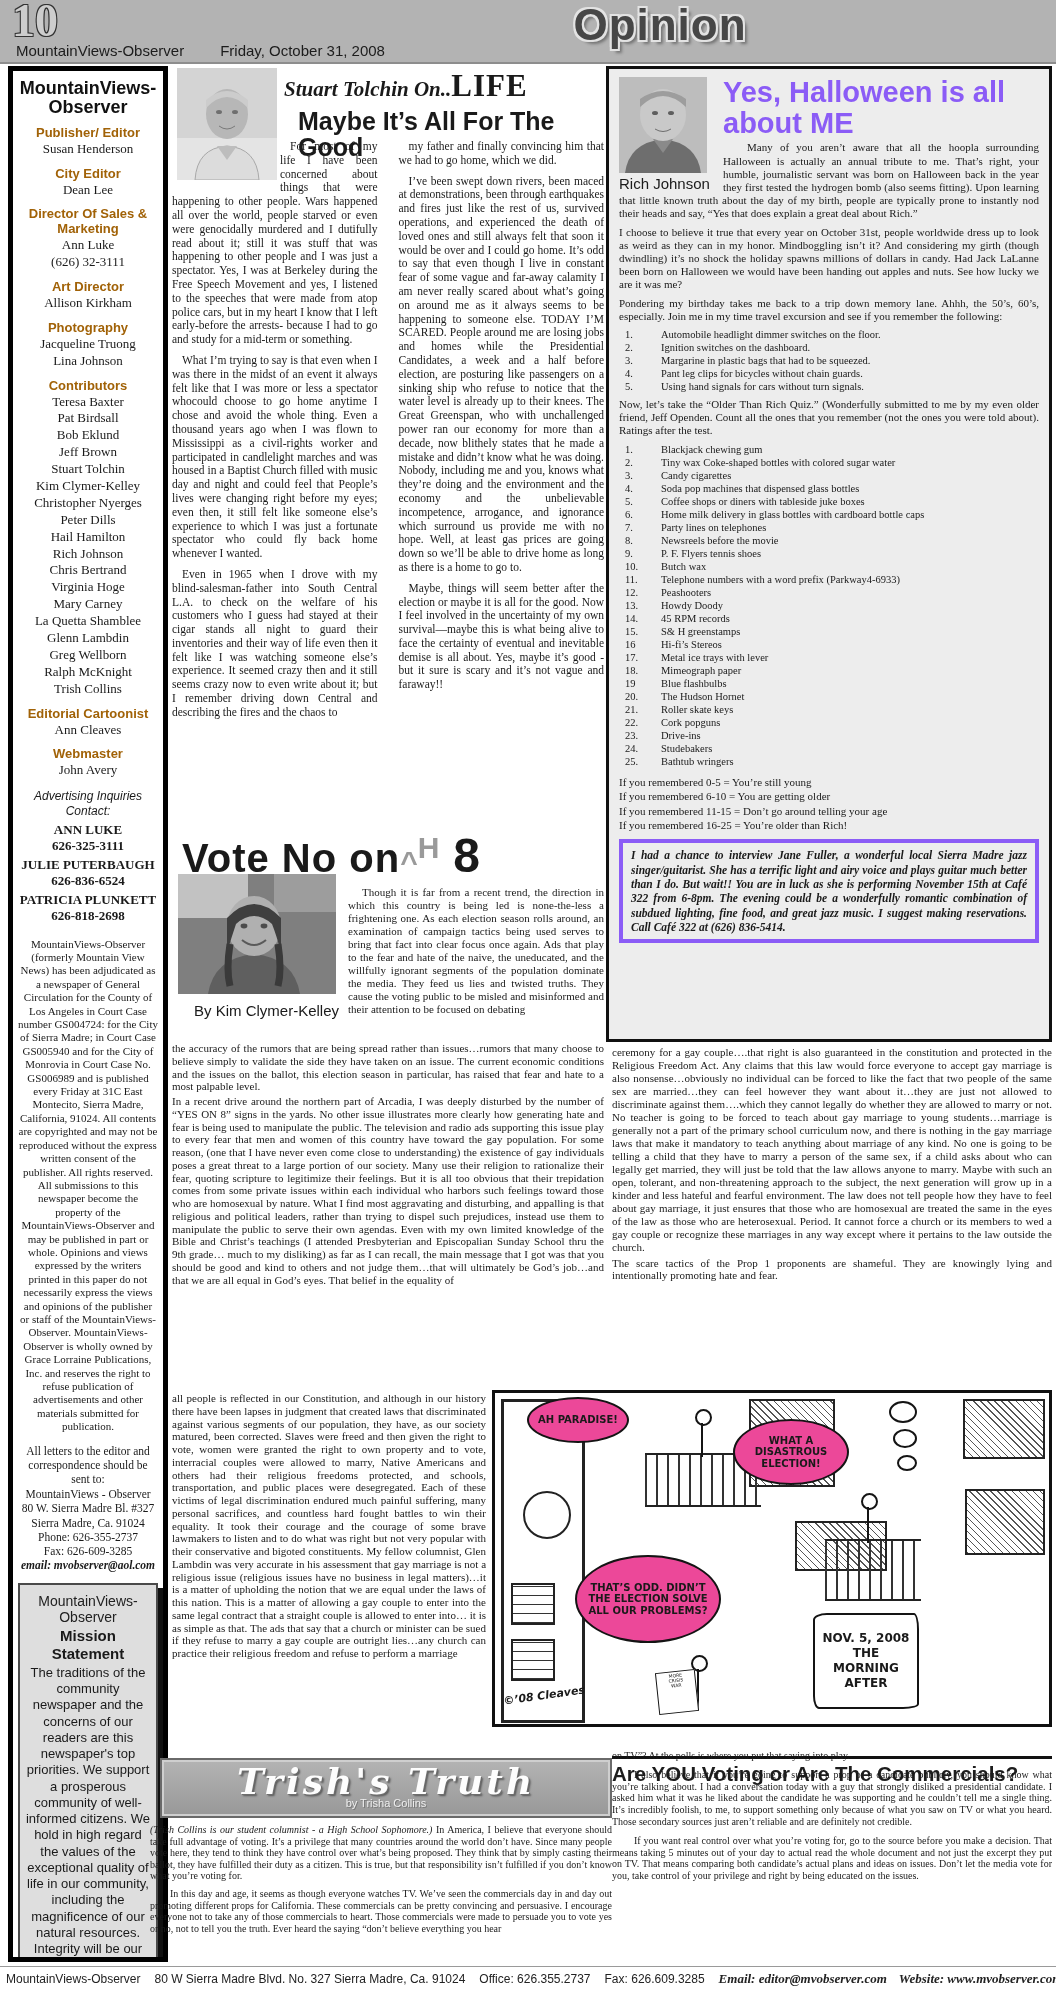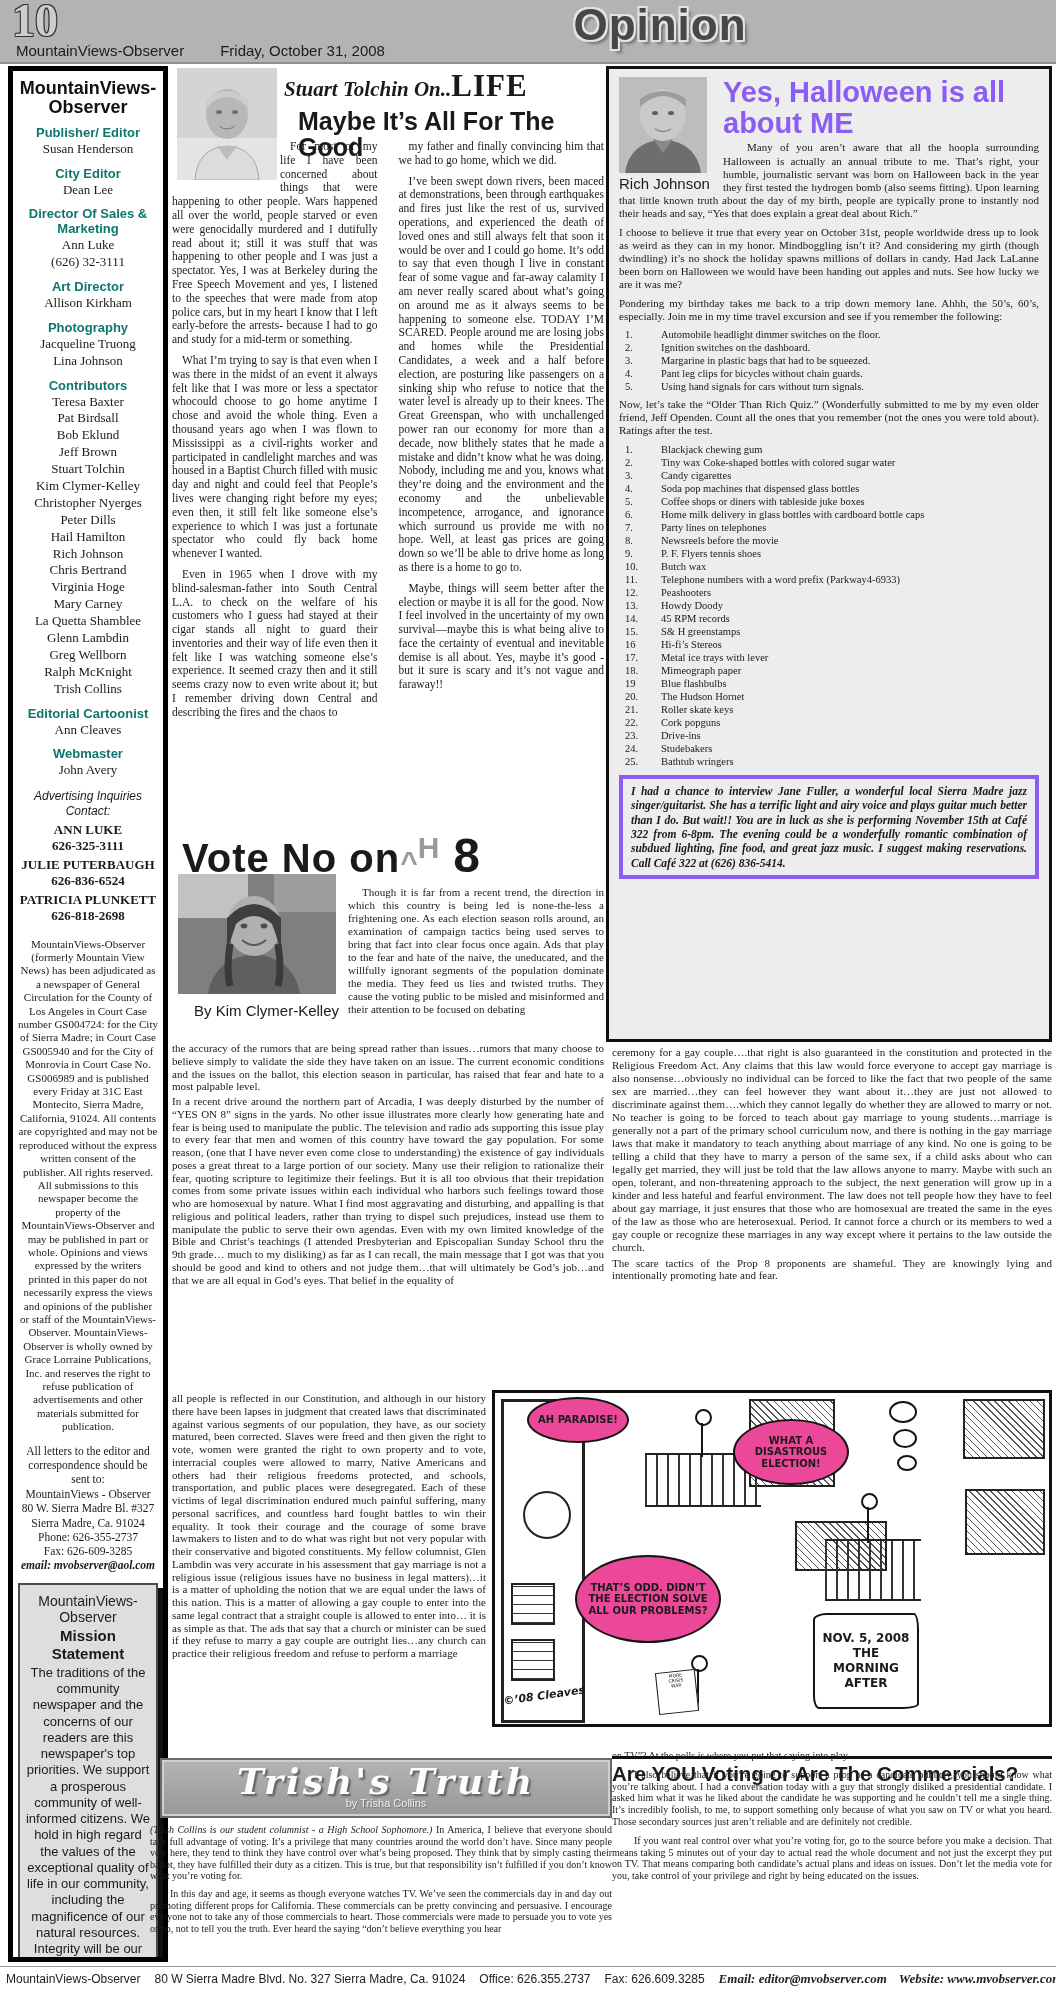--- a/index.html
+++ b/index.html
@@ -13,21 +13,21 @@
   .opinion{position:absolute;left:380px;top:0px;width:560px;text-align:center;
            font:bold 44px "Liberation Sans",sans-serif;color:#474747;letter-spacing:1px;
            text-shadow:-2px -2px 0 #e3e3e3,2px -2px 0 #e3e3e3,-2px 2px 0 #e3e3e3,2px 2px 0 #e3e3e3,4px 4px 3px rgba(40,40,40,.45);}
   .issue-line{position:absolute;left:16px;top:42px;font:15px "Liberation Sans",sans-serif;color:#1c1c1c;}
   .issue-line span{margin-right:36px;}
   
   .sidebar{left:8px;top:66px;width:160px;height:1896px;border:5px solid #000;background:#fff;
            box-sizing:border-box;padding:8px 5px;text-align:center;overflow:hidden;}
   .sb-title{font:bold 18px/1.05 "Liberation Sans",sans-serif;color:#111;}
   .sb-group{margin-top:9px;}
-  .sb-label{font:bold 13px/1.15 "Liberation Sans",sans-serif;color:#0f766e;white-space:pre-line;}
+  .sb-label{font:bold 13px/1.15 "Liberation Sans",sans-serif;color:#a16207;white-space:pre-line;}
   .sb-names{font:13px/1.3 "Liberation Serif",serif;white-space:pre-line;}
   .sb-adhead{margin-top:10px;font:italic 12px/1.2 "Liberation Sans",sans-serif;white-space:pre-line;}
   .sb-contact{margin-top:4px;font:bold 13px/1.2 "Liberation Serif",serif;}
   .sb-legal{margin-top:14px;font:11px/1.22 "Liberation Serif",serif;}
   .sb-letters{margin-top:10px;font:11.5px/1.25 "Liberation Serif",serif;white-space:pre-line;}
   .sb-email{font:italic bold 11.5px "Liberation Serif",serif;}
   .mission{margin-top:12px;background:#dedede;border:2px solid #4a4a4a;box-shadow:5px 5px 0 #101010;
            padding:8px 4px;text-align:center;}
   .mission .m-title{font:14px/1.15 "Liberation Sans",sans-serif;color:#222;}
   .mission .m-head{font:bold 15px/1.2 "Liberation Sans",sans-serif;margin-top:2px;}
@@ -407,20 +407,26 @@
         </div>
           <div class="qrow">
           <span class="n">24.</span>
           <span class="t">Studebakers</span>
         </div>
           <div class="qrow">
           <span class="n">25.</span>
           <span class="t">Bathtub wringers</span>
         </div>
         </div>
+      <div class="ratings">
+          <div>If you remembered 0-5 =  You’re still young</div>
+          <div>If you remembered 6-10 = You are getting older</div>
+          <div>If you remembered 11-15 = Don’t go around telling your age</div>
+          <div>If you remembered 16-25 = You’re older than Rich!</div>
+        </div>
       <div class="jane">I had a chance to interview Jane Fuller, a wonderful local Sierra Madre jazz singer/guitarist. She has a terrific light and airy voice and plays guitar much better than I do. But wait!! You are in luck as she is performing November 15th at Café 322 from 6-8pm.  The evening could be a wonderfully romantic combination of subdued lighting, fine food, and great jazz music. I suggest making reservations.  Call Café 322 at (626) 836-5414.</div>
     </div>
   </div>
 
   <div class="abs vn">
     <div class="vn-head">
       <span class="vn-main">Vote No on</span><span class="vn-caret">^</span><span class="vn-h">H</span><span class="vn-eight">8</span>
     </div>
     <div class="photo vn-photo">
       <svg width="158" height="120" viewBox="0 0 158 120" xmlns="http://www.w3.org/2000/svg">
@@ -443,21 +449,21 @@
       <div>
           <p>the accuracy of the rumors that are being spread rather than issues…rumors that many choose to believe simply to validate the side they have taken on an issue. The current economic conditions and the issues on the ballot, this election season in particular, has raised that fear and hate to a most palpable level.</p>
           <p>In a recent drive around the northern part of Arcadia, I was deeply disturbed by the number of “YES ON 8” signs in the yards. No other issue illustrates more clearly how generating hate and fear is being used to manipulate the public. The television and radio ads supporting this issue play to every fear that men and women of this country have toward the gay population. For some reason, (one that I have never even come close to understanding) the existence of gay individuals poses a great threat to a large portion of our society. Many use their religion to rationalize their fear, quoting scripture to legitimize their feelings. But it is all too obvious that their trepidation comes from some private issues within each individual who harbors such feelings toward those who are homosexual by nature. What I find most aggravating and disturbing, and appalling is that religious and political leaders, rather than trying to dispel such prejudices, instead use them to manipulate the public to serve their own agendas. Even with my own limited knowledge of the Bible and Christ’s teachings (I attended Presbyterian and Episcopalian Sunday School thru the 9th grade… much to my disliking) as far as I can recall, the main message that I got was that you should be good and kind to others and not judge them…that will ultimately be God’s job…and that we are all equal in God’s eyes. That belief in the equality of</p>
         </div>
     </div>
   </div>
   <div class="abs vn-bodyb">all people is reflected in our Constitution, and although in our history there have been lapses in judgment that created laws that discriminated against various segments of our population, they have, as our society matured, been corrected. Slaves were freed and then given the right to vote, women were granted the right to own property and to vote, interracial couples were allowed to marry, Native Americans and others had their religious freedoms protected, and schools, transportation, and public places were desegregated. Each of these victims of legal discrimination endured much painful suffering, many personal sacrifices, and countless hard fought battles to win their equality. It took their courage and the courage of some brave lawmakers to listen and to do what was right but not very popular with their conservative and bigoted constituents. My fellow columnist, Glen Lambdin was very accurate in his assessment that gay marriage is not a religious issue (religious issues have no business in legal matters)…it is a matter of upholding the notion that we are equal under the laws of this nation. This is a matter of allowing a gay couple to enter into the same legal contract that a straight couple is allowed to enter into… it is as simple as that. The ads that say that a church or minister can be sued if they refuse to marry a gay couple are outright lies…any church can practice their religious freedom and refuse to perform a marriage</div>
   <div class="abs vn-right">
     <div>
         <p>ceremony for a gay couple….that right is also guaranteed in the constitution and protected in the Religious Freedom Act. Any claims that this law would force everyone to accept gay marriage is also nonsense…obviously no individual can be forced to like the fact that two people of the same sex are married…they can feel however they want about it…they are just not allowed to discriminate against them….which they cannot legally do whether they are allowed to marry or not. No teacher is going to be forced to teach about gay marriage to young students…marriage is generally not a part of the primary school curriculum now, and there is nothing in the gay marriage laws that make it mandatory to teach anything about marriage of any kind. No one is going to be telling a child that they have to marry a person of the same sex, if a child asks about who can legally get married, they will just be told that the law allows anyone to marry. Maybe with such an open, tolerant, and non-threatening approach to the subject, the next generation will grow up in a kinder and less hateful and fearful environment. The law does not tell people how they have to feel about gay marriage, it just ensures that those who are homosexual are treated the same in the eyes of the law as those who are heterosexual. Period. It cannot force a church or its members to wed a gay couple or recognize these marriages in any way except where it pertains to the law outside the church.</p>
-        <p>The scare tactics of the Prop 8 proponents are shameful. They are knowingly lying and intentionally promoting hate and fear.</p>
+        <p>The scare tactics of the Prop 1 proponents are shameful. They are knowingly lying and intentionally promoting hate and fear.</p>
       </div>
   </div>
 
   <div class="abs cartoon">
     <div class="hatch" style="left:254px;top:6px;width:82px;height:84px;"></div>
     <div class="hatch" style="left:468px;top:6px;width:78px;height:56px;"></div>
     <div class="hatch" style="left:300px;top:128px;width:88px;height:46px;"></div>
     <div class="hatch" style="left:342px;top:232px;width:76px;height:58px;"></div>
     <div class="hatch" style="left:470px;top:96px;width:76px;height:62px;"></div>
     <div class="sun" style="left:28px;top:98px;"></div>

